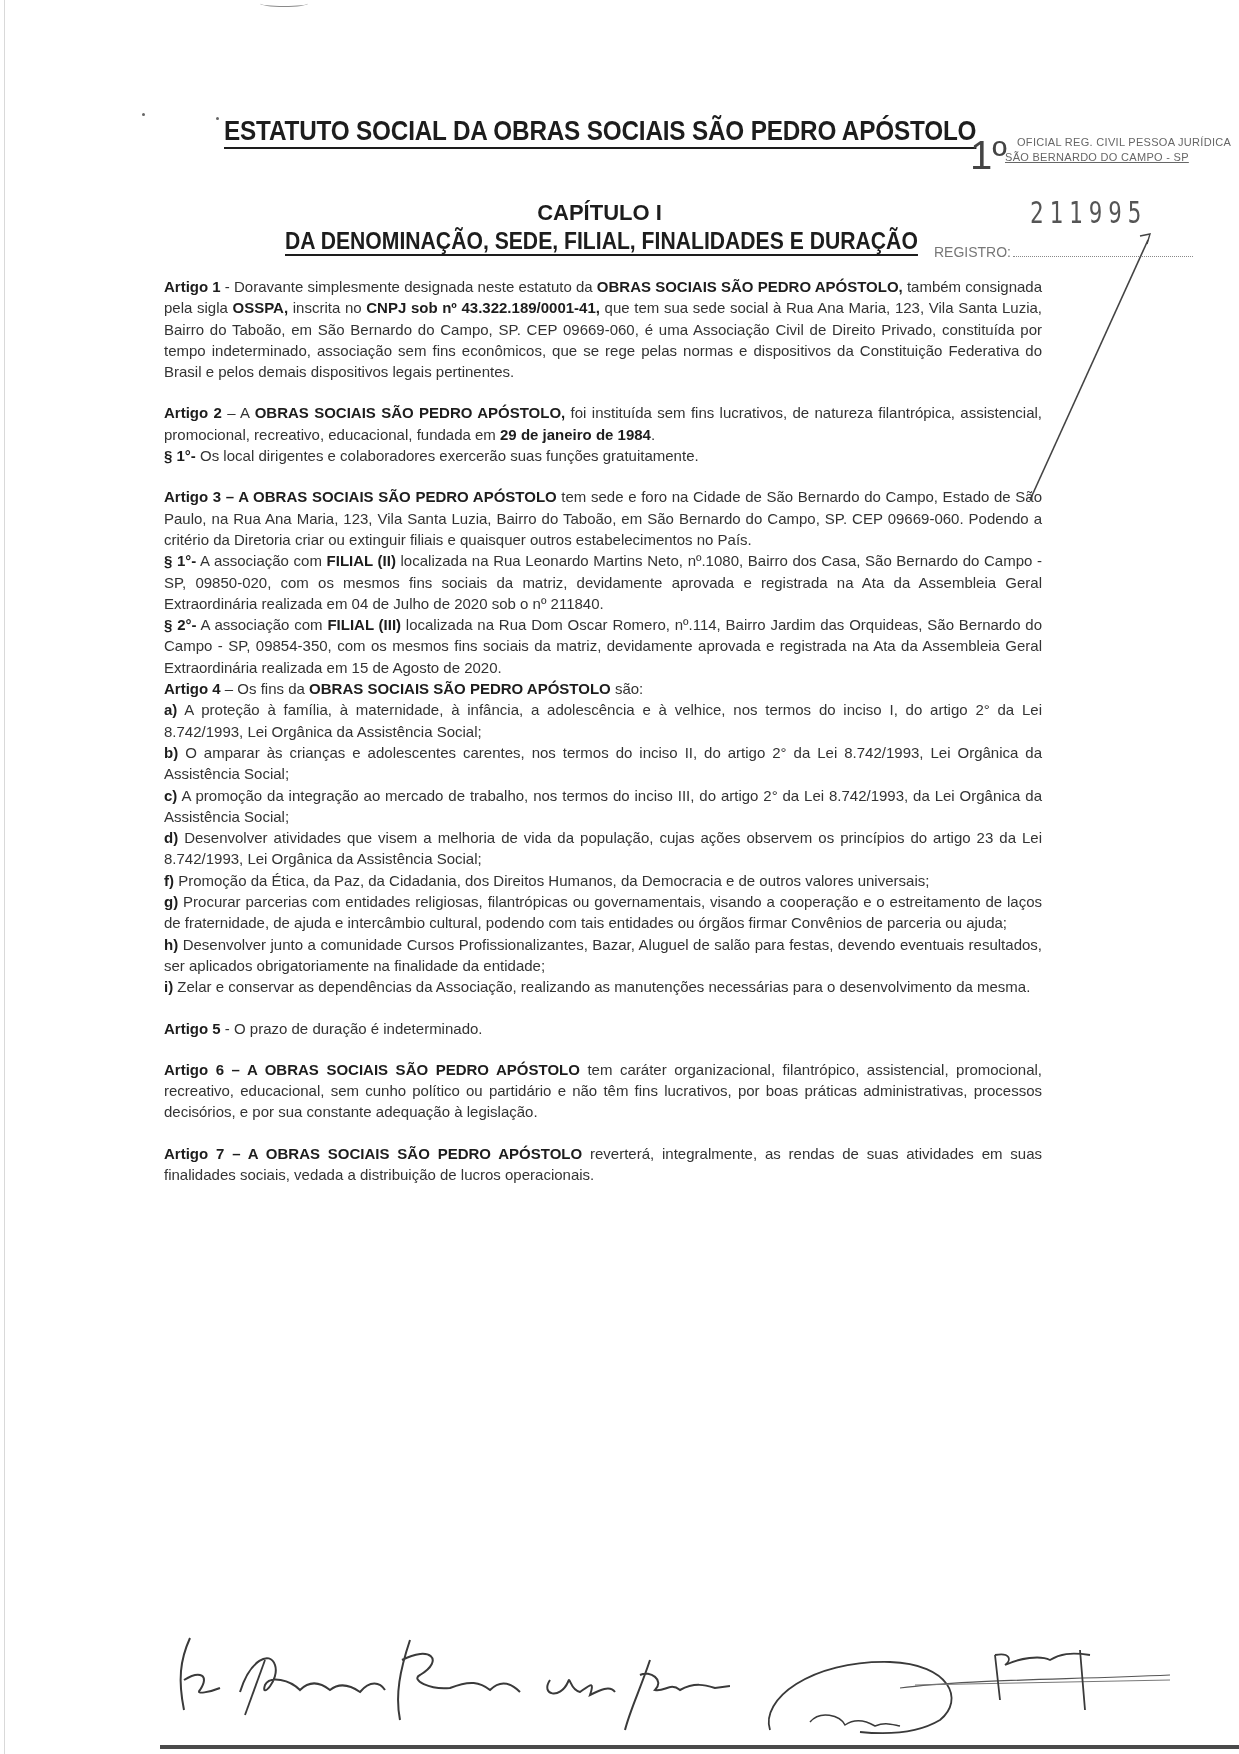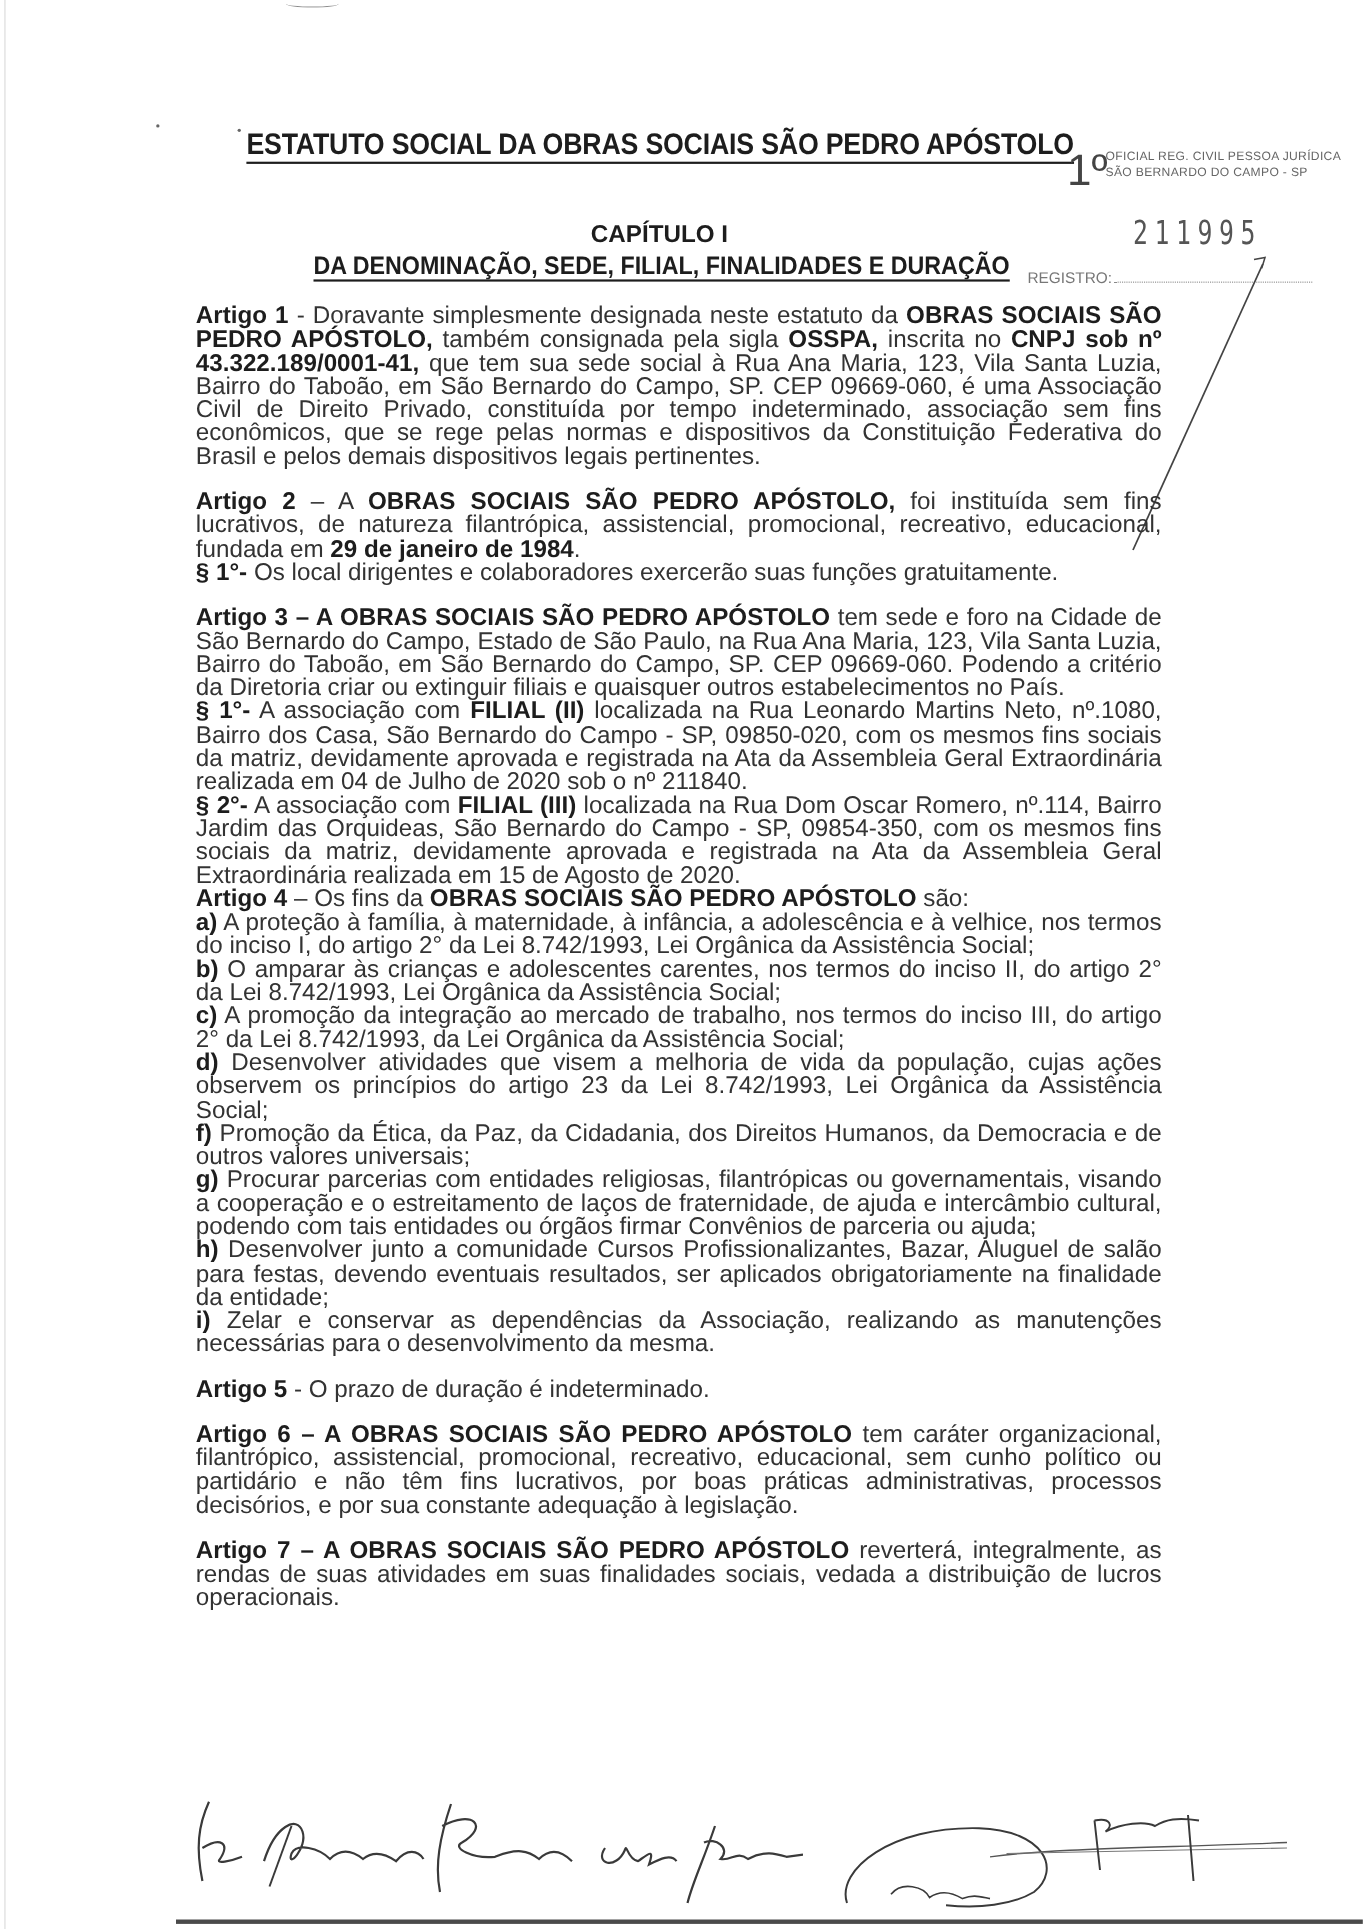--- a/index.html
+++ b/index.html
@@ -14,35 +14,35 @@
 
   .title {
     position: absolute; left: 224px; top: 116px; margin: 0;
     font-size: 27px; font-weight: bold; color: #1d1d1d; letter-spacing: -0.2px;
     border-bottom: 2px solid #1d1d1d; line-height: 30px; padding-bottom: 1px;
     transform: scaleX(0.9); transform-origin: left top; white-space: nowrap;
   }
   .stamp { position: absolute; left: 1005px; top: 135px; width: 230px; color: #666; }
   .stamp-seal { position: absolute; left: -35px; top: 0; font-size: 40px; color: #444; font-weight: normal; line-height: 40px; }
   .stamp-line1, .stamp-line2 { font-size: 11px; letter-spacing: 0.3px; line-height: 15px; white-space: nowrap; }
-  .stamp-line1 { margin-left: 0; }
-  .stamp-line2 { margin-left: 0; }
+  .stamp-line1 { margin-left: 12px; }
+  .stamp-line2 { margin-left: 0; text-decoration: underline; }
   .stamp-number { position: absolute; left: 1030px; top: 195px; font-size: 30px; color: #555; letter-spacing: 8px; font-family: "DejaVu Sans Mono", monospace; transform: scaleX(0.75); transform-origin: left top; }
   .registro { position: absolute; left: 934px; top: 244px; font-size: 14px; color: #777; white-space: nowrap; }
   .registro-line { display: inline-block; width: 180px; border-bottom: 1px dotted #888; vertical-align: baseline; margin-left: 2px; }
   .diag-stroke { position: absolute; left: 0; top: 0; pointer-events: none; }
 
   .chapter-label { position: absolute; left: 0; width: 1239px; top: 200px; text-align: center; font-size: 22px; font-weight: bold; color: #1d1d1d; margin-left: -20px; }
   .chapter-title {
     position: absolute; left: 285px; top: 228px; margin: 0; font-size: 23px; font-weight: bold; color: #1d1d1d;
     border-bottom: 2px solid #1d1d1d; line-height: 26px; white-space: nowrap;
     transform: scaleX(0.92); transform-origin: left top;
   }
 
-  .body { position: absolute; left: 178px; top: 276px; width: 878px; font-size: 22px; line-height: 21.3px; text-align: justify; color: #333; }
+  .body { position: absolute; left: 164px; top: 276px; width: 878px; font-size: 15px; line-height: 21.3px; text-align: justify; color: #333; }
   .body p { margin: 0; }
   .body b { color: #1d1d1d; }
   .gap { height: 20px; }
 
   .signatures { position: absolute; left: 170px; top: 1620px; width: 1000px; height: 120px; }
   .sig { position: absolute; }
 </style>
 </head>
 <body>
 

